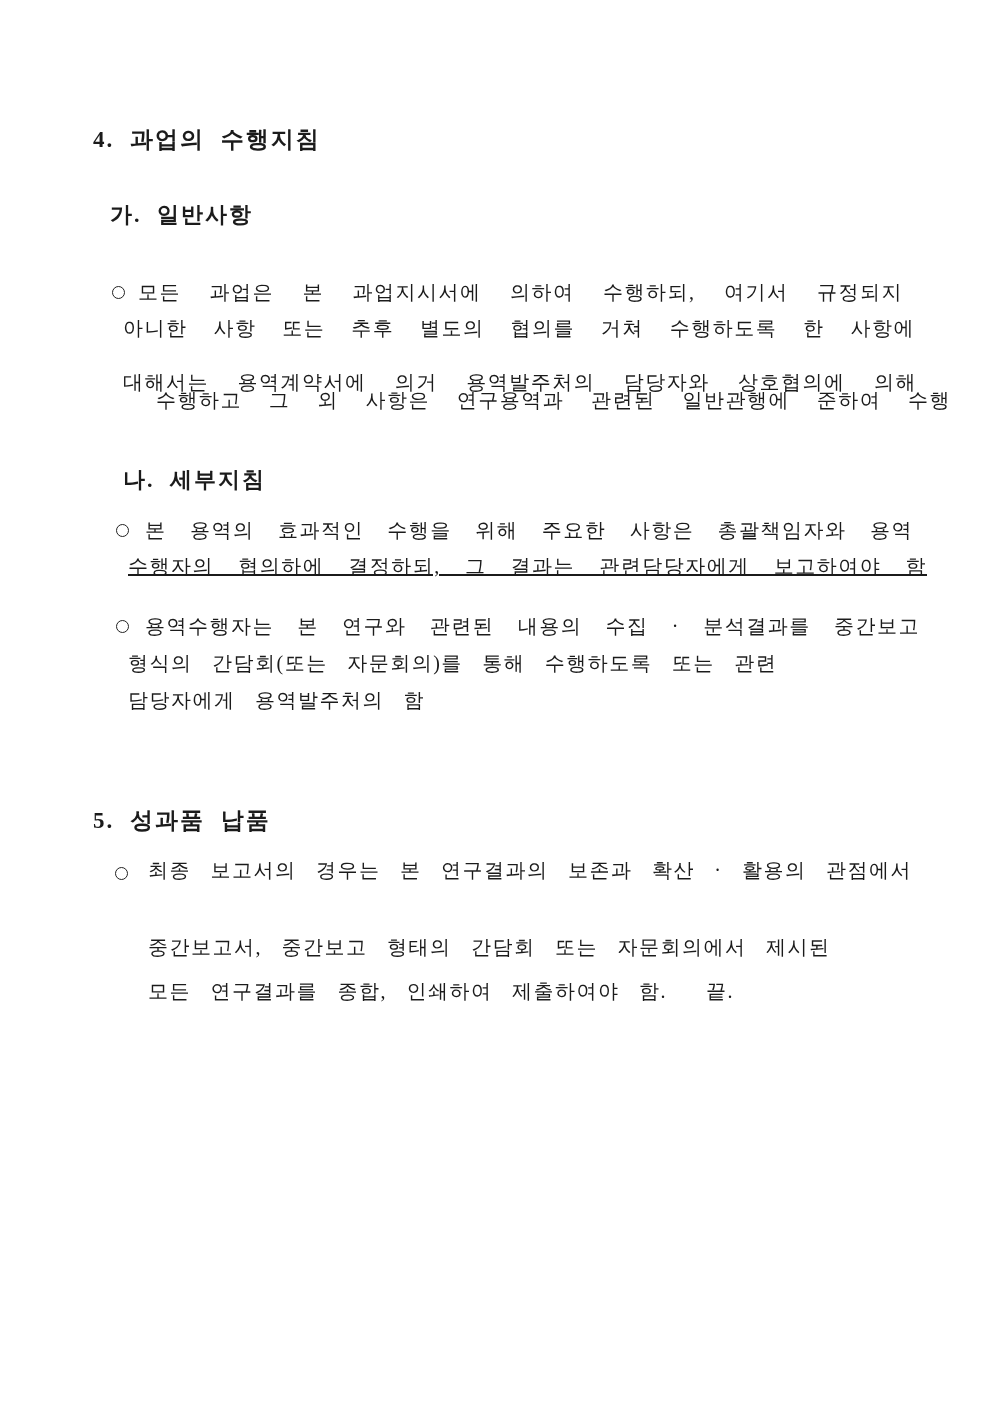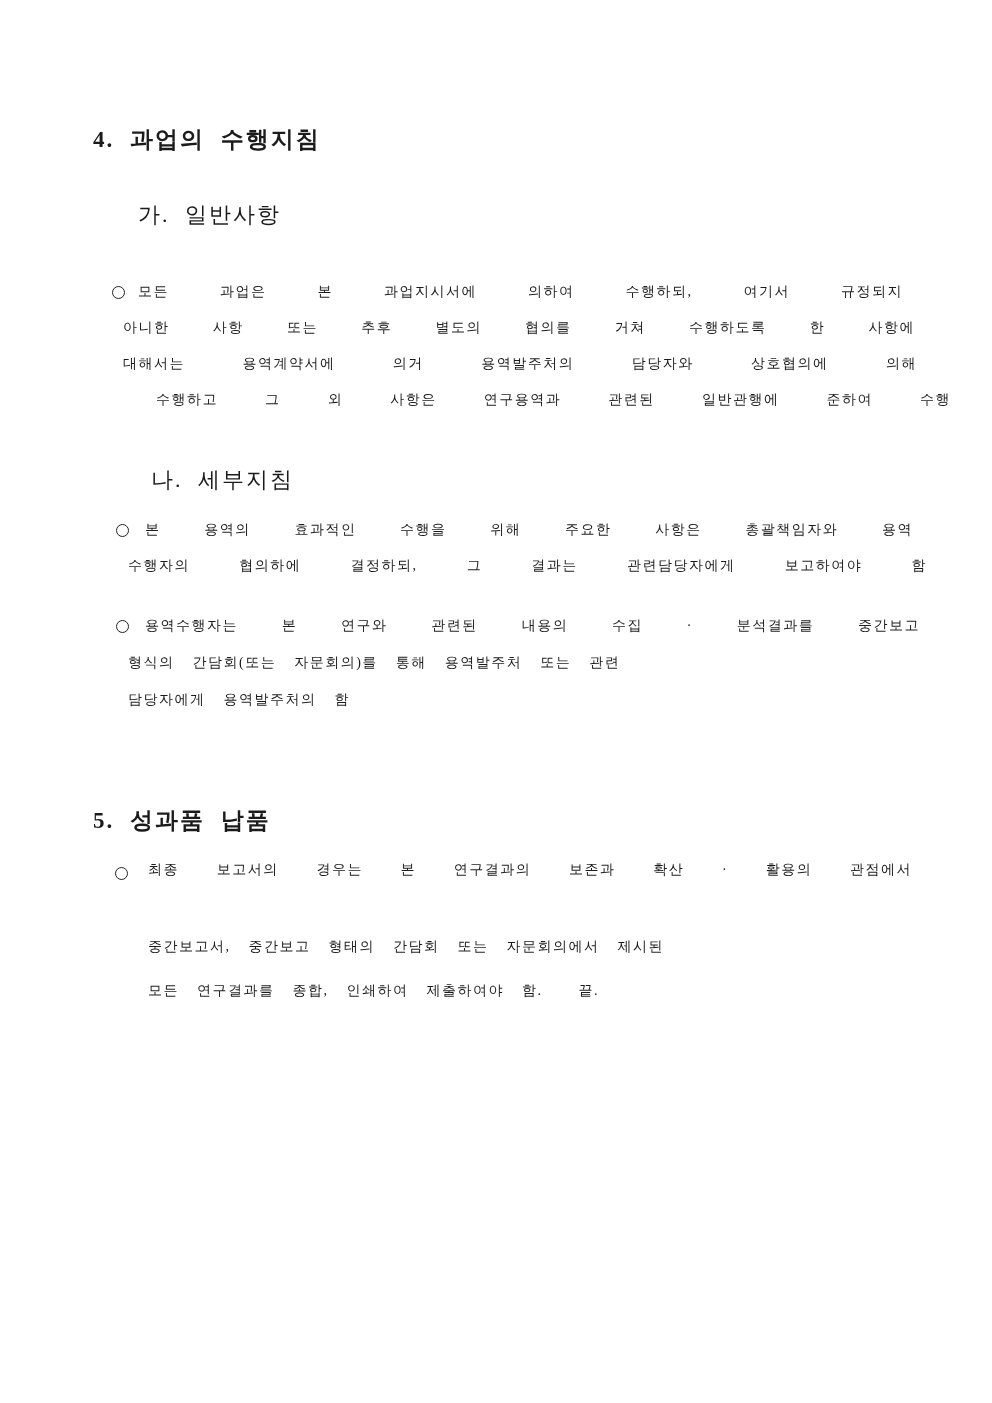--- a/index.html
+++ b/index.html
@@ -21,30 +21,29 @@
     font-size: 23px;
     font-weight: bold;
     letter-spacing: 2px;
     word-spacing: 8px;
     white-space: nowrap;
     line-height: 32px;
   }
   .h-sub {
     position: absolute;
     font-size: 22px;
-    font-weight: normal;
+    font-weight: bold;
     letter-spacing: 2px;
     word-spacing: 8px;
     white-space: nowrap;
     line-height: 32px;
-    margin-left: 28px;
   }
   .line {
     position: absolute;
-    font-size: 14px;
+    font-size: 20px;
     letter-spacing: 1.5px;
     word-spacing: 13px;
     white-space: nowrap;
     line-height: 30px;
     height: 30px;
   }
   .line.full {
     white-space: normal;
     word-spacing: normal;
     text-align: justify;
@@ -83,34 +82,34 @@
 
   <div>
     <div class="h-main" style="left:93px; top:124px;">4. 과업의 수행지침</div>
 
     <div>
       <div class="h-sub" style="left:110px; top:199px;">가. 일반사항</div>
 
       <span class="bullet" style="left:112px; top:286px;"></span>
       <div class="line full" style="left:138px; top:277px; width:765px;">모든 과업은 본 과업지시서에 의하여 수행하되, 여기서 규정되지</div>
       <div class="line full" style="left:123px; top:313px; width:792px;">아니한 사항 또는 추후 별도의 협의를 거쳐 수행하도록 한 사항에</div>
-      <div class="line full" style="left:123px; top:349px; width:794px;">대해서는 용역계약서에 의거 용역발주처의 담당자와 상호협의에 의해</div>
+      <div class="line full" style="left:123px; top:367px; width:794px;">대해서는 용역계약서에 의거 용역발주처의 담당자와 상호협의에 의해</div>
       <div class="line full" style="left:123px; top:385px; width:795px;margin-left:33px;">수행하고 그 외 사항은 연구용역과 관련된 일반관행에 준하여 수행</div>
     </div>
 
     <div>
       <div class="h-sub" style="left:123px; top:464px;">나. 세부지침</div>
 
       <span class="bullet" style="left:116px; top:524px;"></span>
       <div class="line full" style="left:145px; top:515px; width:768px;">본 용역의 효과적인 수행을 위해 주요한 사항은 총괄책임자와 용역</div>
-      <div class="line full" style="left:128px; top:551px; width:799px;">수행자의 협의하에 결정하되, 그 결과는 관련담당자에게 보고하여야 함</div>
+      <div class="line full" style="left:128px; top:551px; width:799px;text-decoration:underline;">수행자의 협의하에 결정하되, 그 결과는 관련담당자에게 보고하여야 함</div>
 
       <span class="bullet" style="left:116px; top:620px;"></span>
       <div class="line full" style="left:145px; top:611px; width:775px;">용역수행자는 본 연구와 관련된 내용의 수집 · 분석결과를 중간보고</div>
-      <div class="line" style="left:128px; top:648px;">형식의 간담회(또는 자문회의)를 통해 용역발주처 또는 관련</div>
+      <div class="line" style="left:128px; top:648px;">형식의 간담회(또는 자문회의)를 통해 수행하도록 또는 관련</div>
       <div class="line" style="left:128px; top:685px;">담당자에게 용역발주처의 함</div>
     </div>
   </div>
 
   <div>
     <div class="h-main" style="left:93px; top:797px;margin-top:8px;">5. 성과품 납품</div>
 
     <span class="bullet" style="left:115px; top:867px;"></span>
     <div class="line full" style="left:148px; top:855px; width:764px;">최종 보고서의 경우는 본 연구결과의 보존과 확산 · 활용의 관점에서</div>
     <div class="line" style="left:148px; top:932px;">중간보고서, 중간보고 형태의 간담회 또는 자문회의에서 제시된</div>

